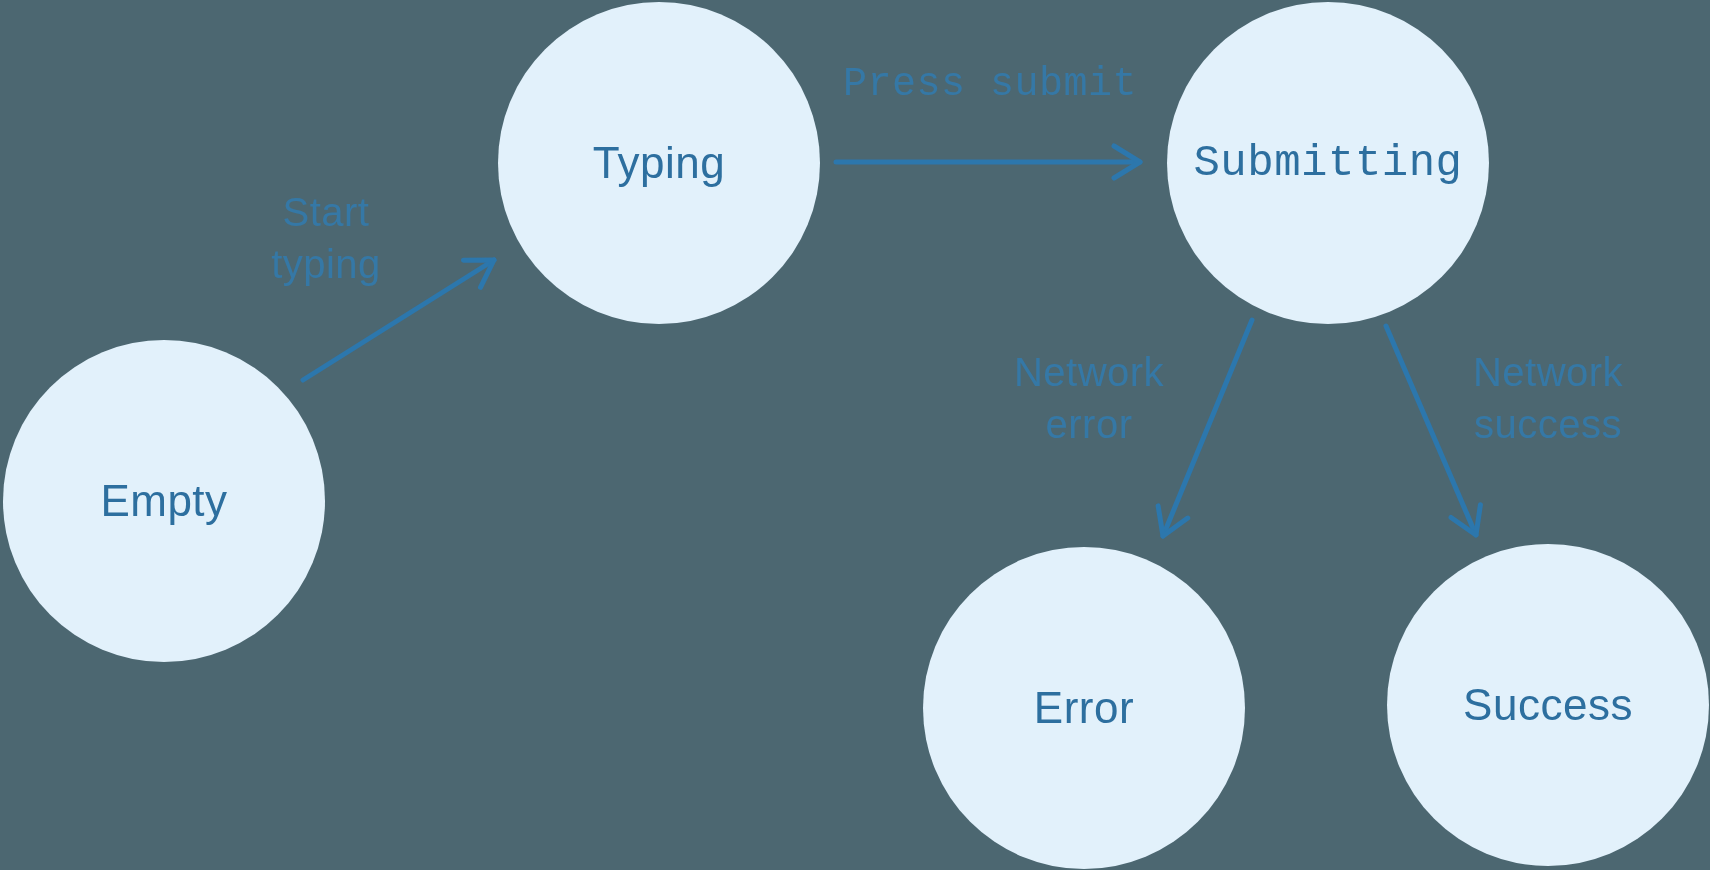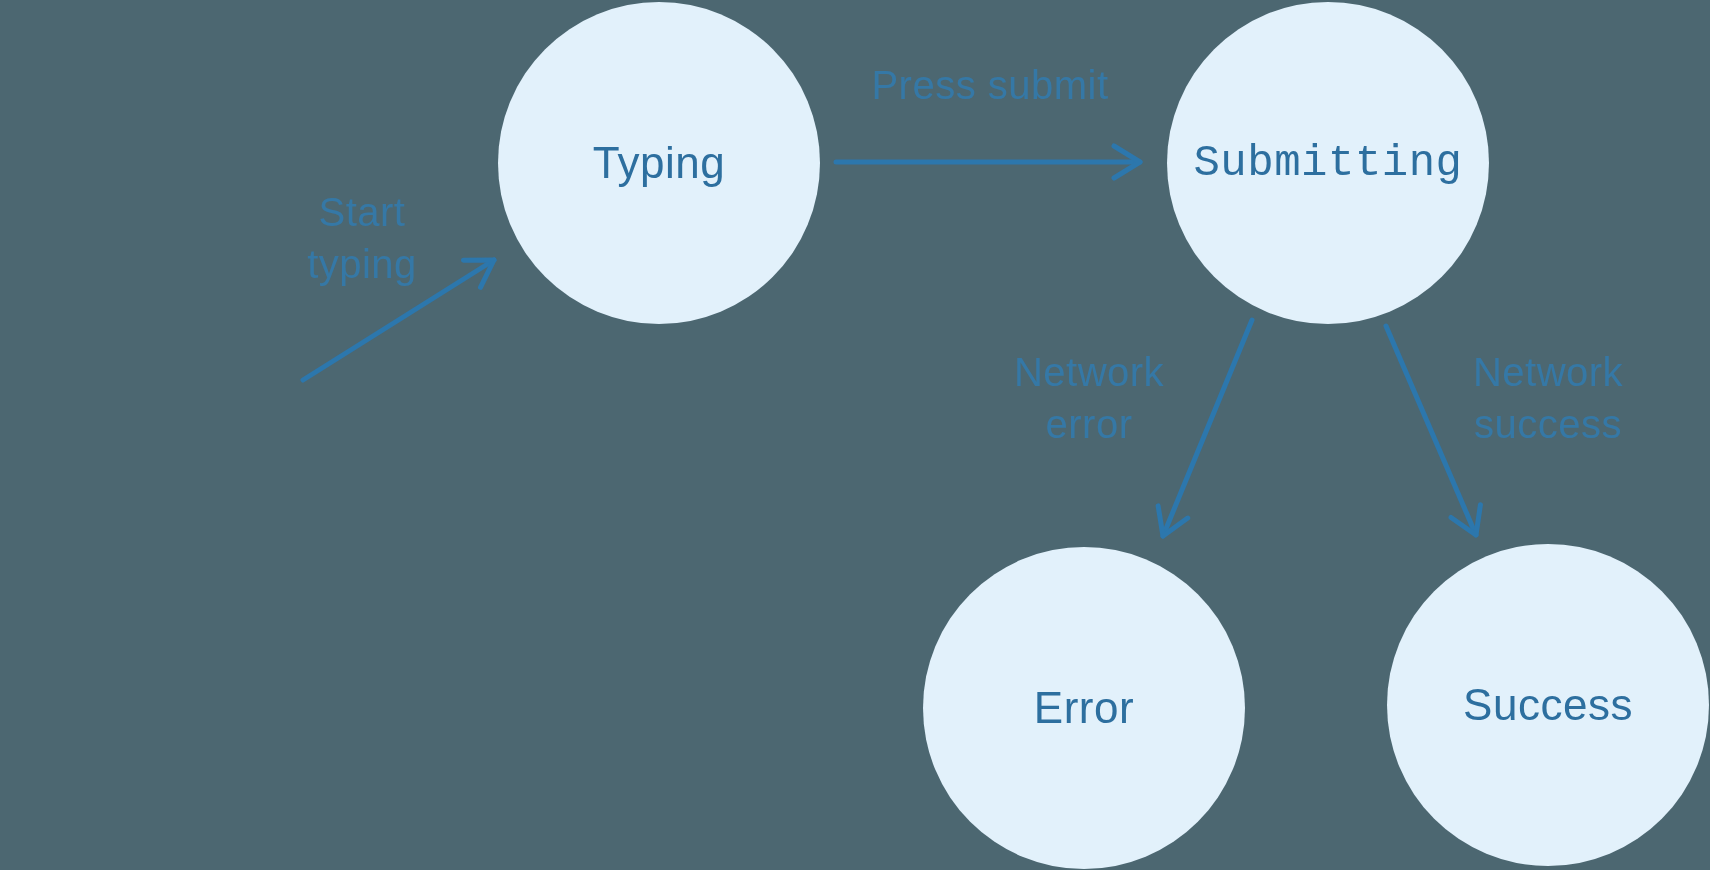--- a/index.html
+++ b/index.html
@@ -53,22 +53,22 @@
   .edge-label {
     position: absolute;
     transform: translate(-50%, -50%);
     color: #3578a6;
     font-size: 40px;
     line-height: 52px;
     letter-spacing: 0.5px;
     text-align: center;
     white-space: nowrap;
   }
-  #label-start-typing    { left: 326px;  top: 238px; margin-left: 36px; }
-  #label-press-submit    { left: 990px;  top: 85px;  }
+  #label-start-typing    { left: 326px;  top: 238px; }
+  #label-press-submit    { left: 990px;  top: 85px; font-family: Liberation Mono, monospace;  }
   #label-network-error   { left: 1089px; top: 398px; }
   #label-network-success { left: 1548px; top: 398px; }
   .edge-label span { display: block; }
 </style>
 </head>
 <body>
 
 <div class="canvas">
 
   <svg class="edges-layer" width="1710" height="870" viewBox="0 0 1710 870" xmlns="http://www.w3.org/2000/svg">
@@ -76,20 +76,23 @@
       <marker id="arrowhead" markerUnits="userSpaceOnUse" markerWidth="36" markerHeight="40" refX="30" refY="20" orient="auto">
         <path d="M 4 4 L 30 20 L 4 36" fill="none" stroke="#2c77ad" stroke-width="5" stroke-linecap="round" stroke-linejoin="round"></path>
       </marker>
     </defs>
     <line class="edge-line" x1="303" y1="380" x2="494" y2="260" marker-end="url(#arrowhead)"></line>
     <line class="edge-line" x1="836" y1="162" x2="1140" y2="162" marker-end="url(#arrowhead)"></line>
     <line class="edge-line" x1="1252" y1="320" x2="1163" y2="536" marker-end="url(#arrowhead)"></line>
     <line class="edge-line" x1="1386" y1="326" x2="1476" y2="535" marker-end="url(#arrowhead)"></line>
   </svg>
 
+  <div class="node" id="node-empty">
+    <span class="node-label">Empty</span>
+  </div>
   <div class="node" id="node-typing">
     <span class="node-label">Typing</span>
   </div>
   <div class="node" id="node-submitting">
     <span class="node-label">Submitting</span>
   </div>
   <div class="node" id="node-error">
     <span class="node-label">Error</span>
   </div>
   <div class="node" id="node-success">

